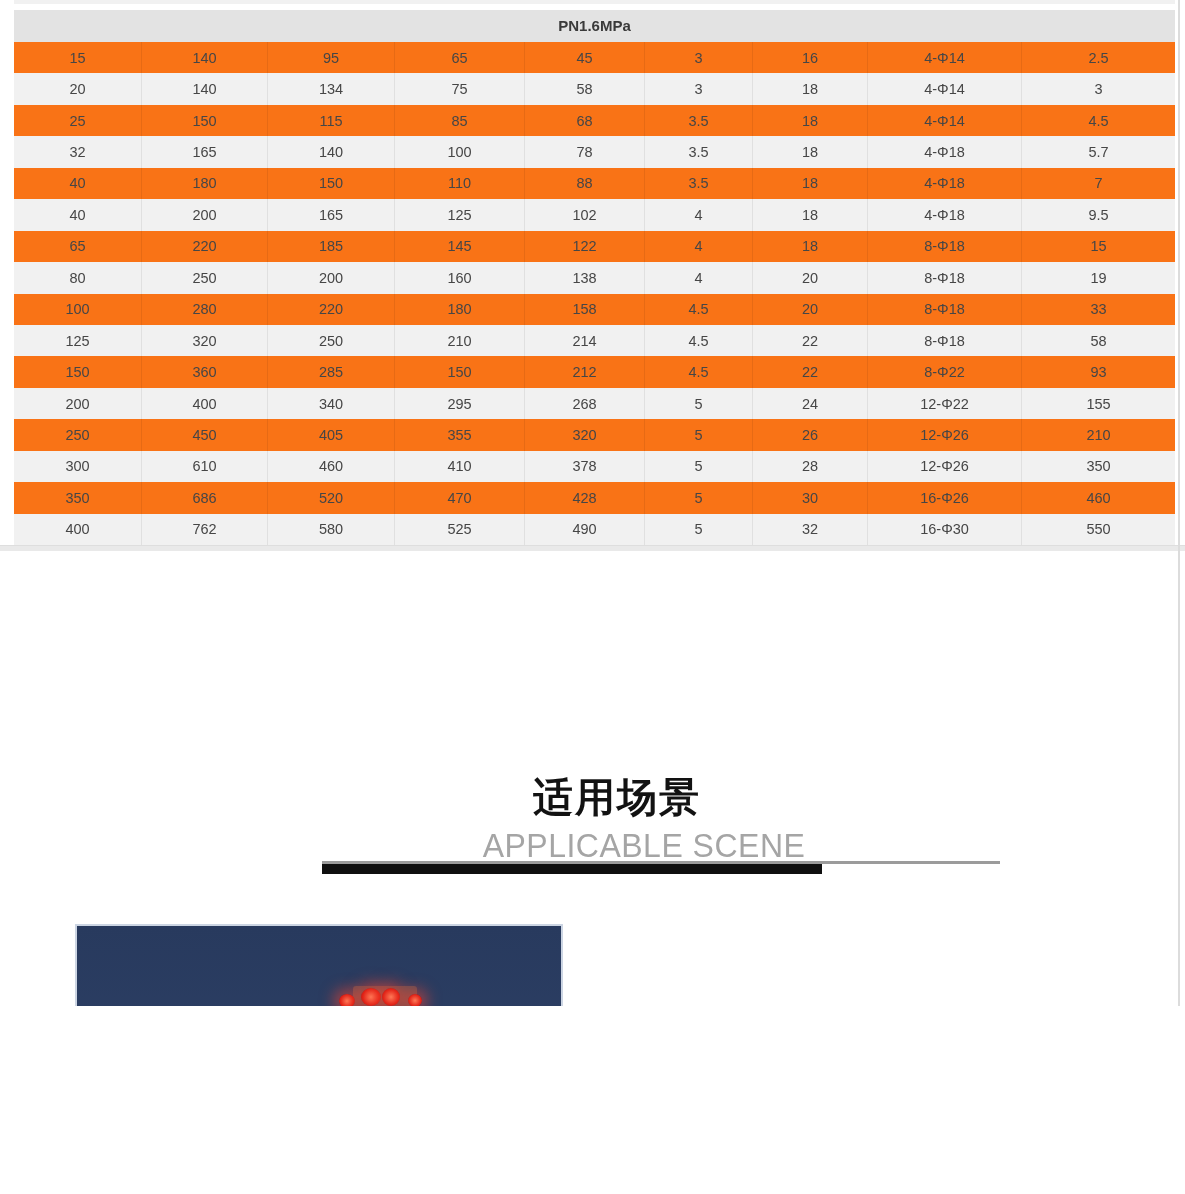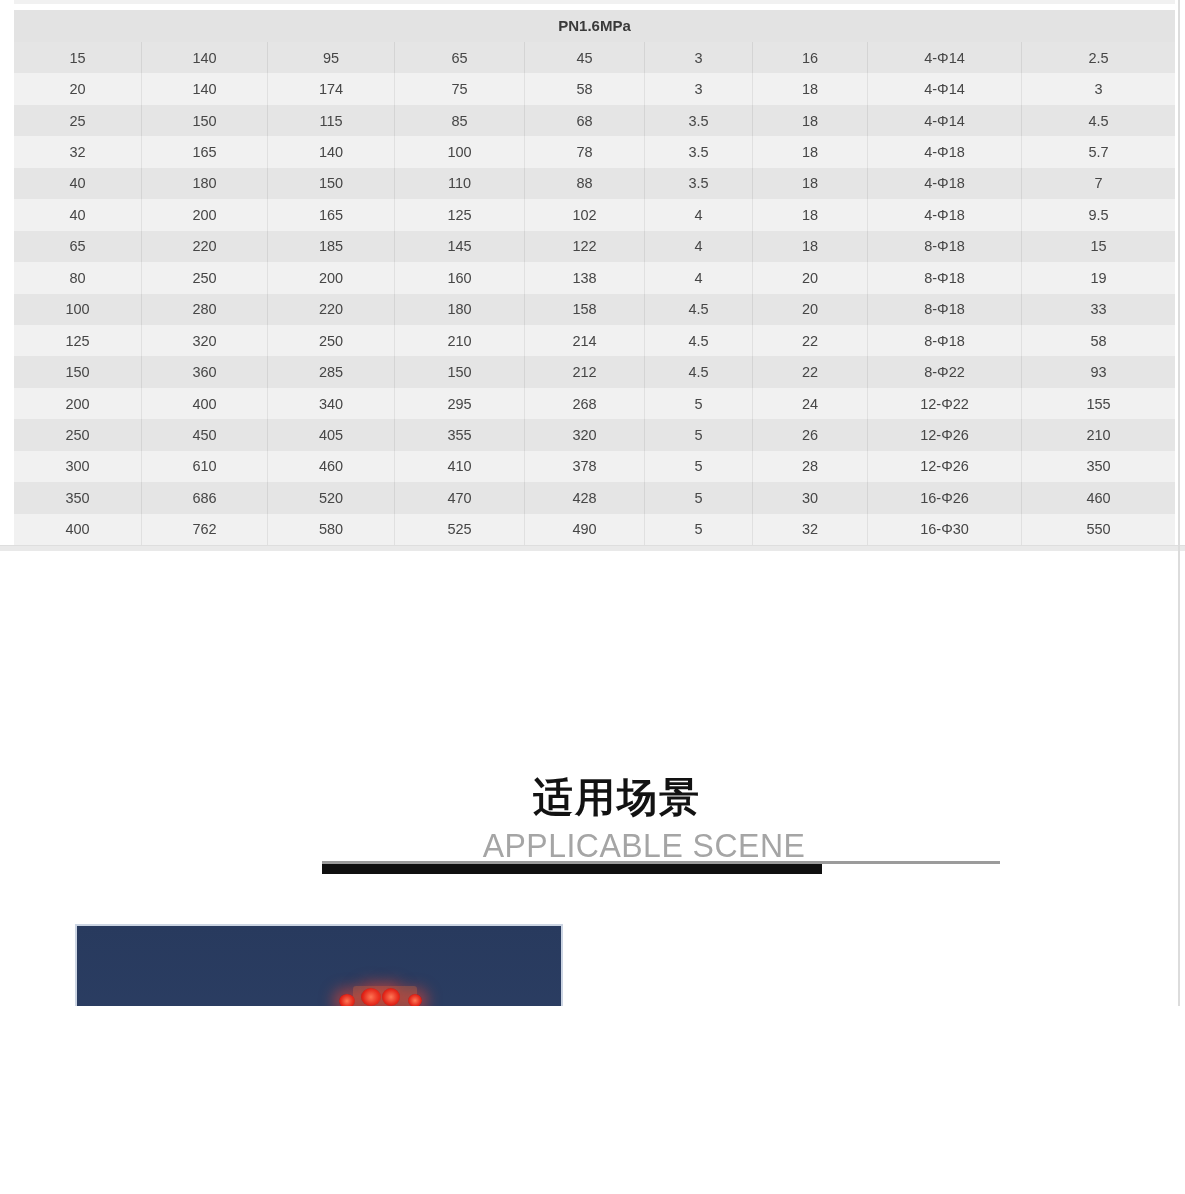--- a/index.html
+++ b/index.html
@@ -14,21 +14,21 @@
   .ptable { position:absolute; left:14px; top:10px; width:1161px; }
   .ptable-header {
     height:32px; line-height:32px; text-align:center;
     background:#e3e3e3; font-weight:bold; font-size:15px; color:#3a3a3a;
   }
   .prow {
     display:grid; grid-template-columns:128px 126px 127px 130px 120px 108px 115px 154px 153px;
     height:31.44px;
   }
   .prow.even { background:#f1f1f1; }
-  .prow.odd  { background:#e5e5e5; }
+  .prow.odd  { background:#f97316; }
   .pcell {
     display:flex; align-items:center; justify-content:center;
     font-size:14.5px; color:#464646; border-right:1px solid rgba(0,0,0,0.07);
     overflow:hidden; white-space:nowrap;
   }
   .pcell:last-child { border-right:none; }
   .page-strip { position:absolute; left:0; top:545px; width:1185px; height:5px; background:#e9e9e9; border-top:1px solid #dedede; }
 
   
   .zh-title {
@@ -136,21 +136,21 @@
           <div class="pcell">65</div>
           <div class="pcell">45</div>
           <div class="pcell">3</div>
           <div class="pcell">16</div>
           <div class="pcell">4-Φ14</div>
           <div class="pcell">2.5</div>
         </div>
         <div class="prow even">
           <div class="pcell">20</div>
           <div class="pcell">140</div>
-          <div class="pcell">174</div>
+          <div class="pcell">134</div>
           <div class="pcell">75</div>
           <div class="pcell">58</div>
           <div class="pcell">3</div>
           <div class="pcell">18</div>
           <div class="pcell">4-Φ14</div>
           <div class="pcell">3</div>
         </div>
         <div class="prow odd">
           <div class="pcell">25</div>
           <div class="pcell">150</div>

